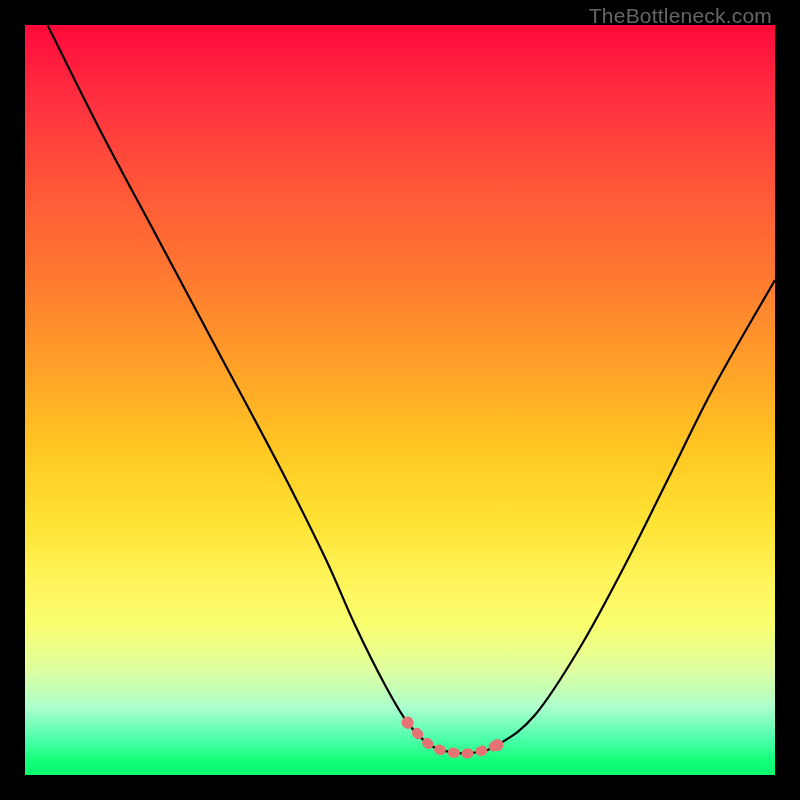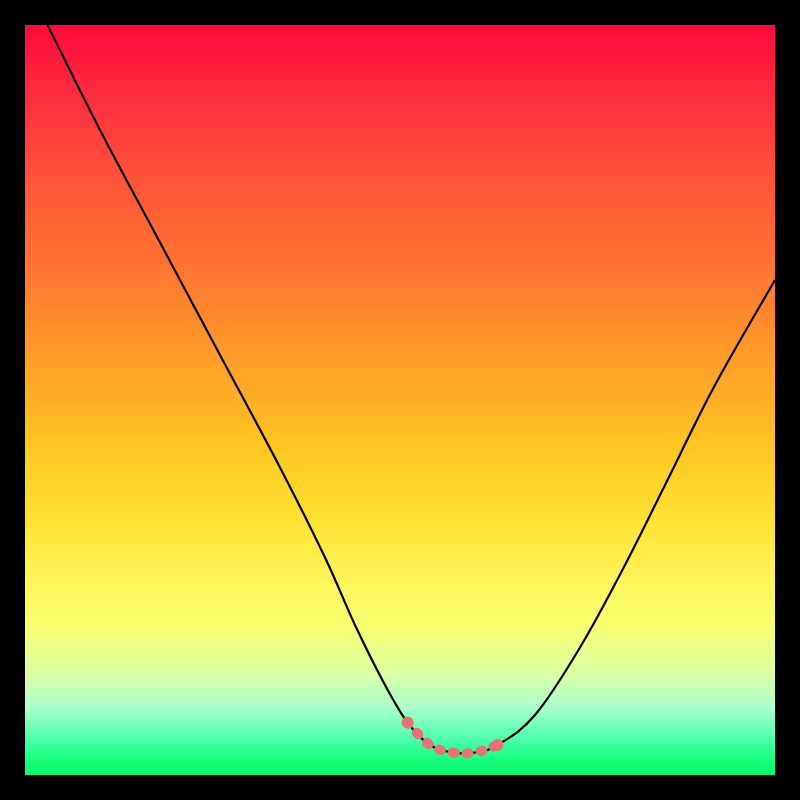--- a/index.html
+++ b/index.html
@@ -66,20 +66,21 @@
     overflow: hidden;
     clip: rect(0 0 0 0);
     color: transparent;
   }
 </style>
 </head>
 <body>
 
 <div class="frame">
 
+  <div class="attribution" data-bind="attribution">TheBottleneck.com</div>
 
   <div class="plot-area">
     <svg class="curves" viewBox="0 0 750 750" preserveAspectRatio="none">
       <path fill="none" stroke="#000000" stroke-width="2.2" d="M 22.5,0 C 31.95,18.9 54.75,65.85 75,105 C 95.25,144.15 113.4,177 135,217.5 C 156.6,258 173.4,289.49999999999994 195,329.99999999999994 C 216.6,370.49999999999994 236.10000000000002,406.05 255.00000000000003,442.5 C 273.90000000000003,478.95 286.5,504.15 300,532.5 C 313.5,560.85 319.2,577.05 330,600 C 340.8,622.95 350.55,642.45 360,660 C 369.45,677.55 374.4,686.7 382.5,697.5 C 390.6,708.3 396.90000000000003,714.6 405,720 C 413.09999999999997,725.4 419.3999999999999,726.15 427.49999999999994,727.5 C 435.59999999999997,728.85 441.9,728.85 450,727.5 C 458.1,726.15 461.7,726.75 472.5,720 C 483.3,713.25 495.15000000000003,707.55 510.00000000000006,690 C 524.85,672.45 538.8,649.5 555,622.5 C 571.2,595.5 583.8,571.05 600,540 C 616.2,508.95 628.8,482.4 645,450 C 661.2,417.6 671.1,395.1 690,360 C 708.9,324.9 739.2,273.9 750,255"></path>
       <path fill="none" stroke="#e57373" stroke-width="10" stroke-linecap="round" stroke-linejoin="round" stroke-dasharray="2 12" d="M 382.5,697.5 C 386.55,701.55 396.90000000000003,714.6 405,720 C 413.09999999999997,725.4 419.3999999999999,726.15 427.49999999999994,727.5 C 435.59999999999997,728.85 441.9,728.85 450,727.5 C 458.1,726.15 468.45,721.35 472.5,720"></path>
 
       <circle r="6" fill="#e57373" cx="382.5" cy="697.5"></circle>
       <circle r="6" fill="#e57373" cx="472.5" cy="720"></circle>
     </svg>
   </div>

